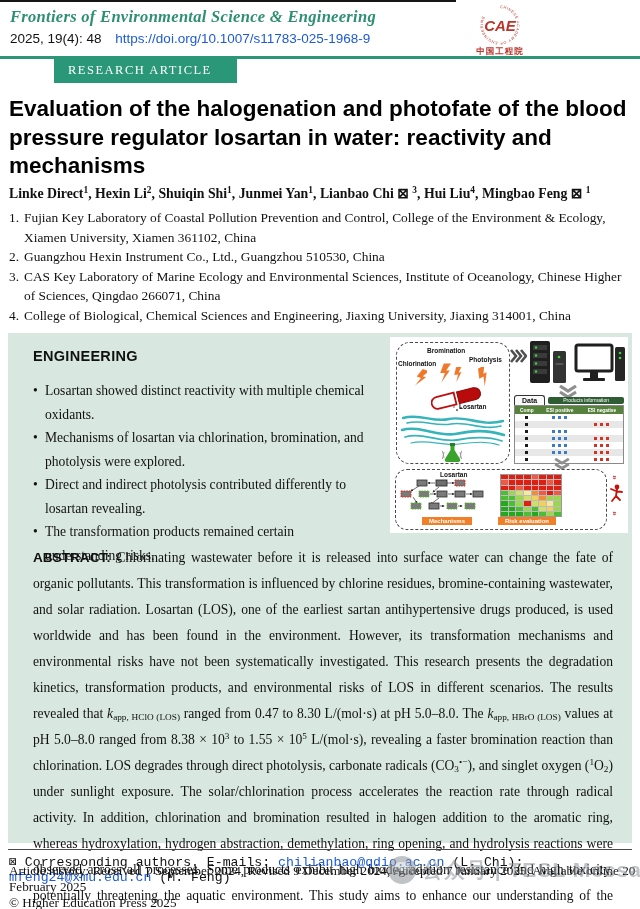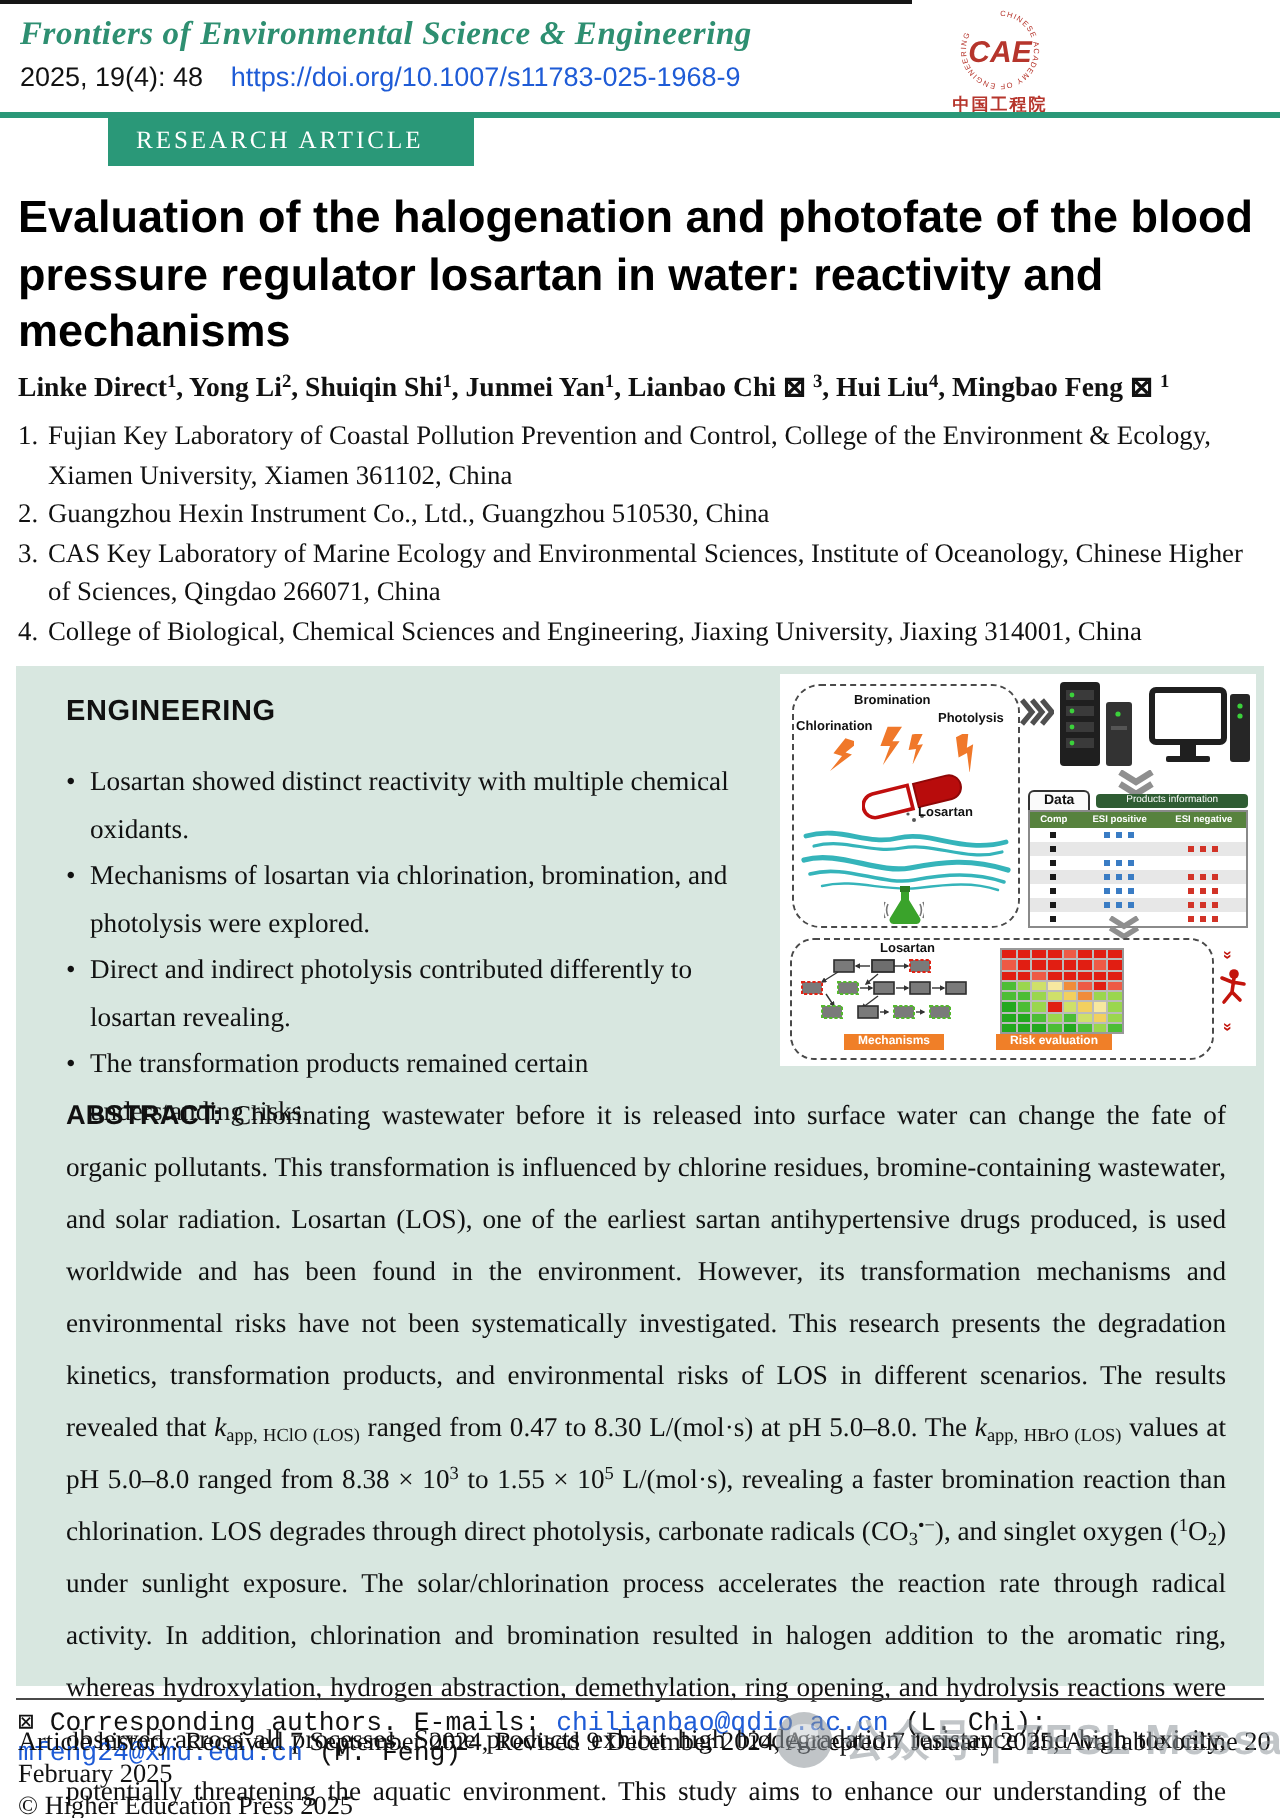--- a/index.html
+++ b/index.html
@@ -115,21 +115,21 @@
       <text x="24" y="27" text-anchor="middle" font-size="15" font-weight="bold" font-style="italic" fill="#b6352c" font-family="Liberation Sans, sans-serif">CAE</text>
     </svg>
     <div class="seal-cn">中国工程院</div>
   </div>
 </div>
 
 <div class="rule"></div>
 <div class="badge">RESEARCH ARTICLE</div>
 
 <div class="title">Evaluation of the halogenation and photofate of the blood pressure regulator losartan in water: reactivity and mechanisms</div>
-<div class="authors"><span>Linke Direct</span><sup>1</sup><span>, Yong Li</span><sup>2</sup><span>, Shuiqin Shi</span><sup>1</sup><span>, Junmei Yan</span><sup>1</sup><span>, Lianbao Chi ⊠ </span><sup>3</sup><span>, Hui Liu</span><sup>4</sup><span>, Mingbao Feng ⊠ </span><sup>1</sup></div>
+<div class="authors"><span>Linke Direct</span><sup>1</sup><span>, Hexin Li</span><sup>2</sup><span>, Shuiqin Shi</span><sup>1</sup><span>, Junmei Yan</span><sup>1</sup><span>, Lianbao Chi ⊠ </span><sup>3</sup><span>, Hui Liu</span><sup>4</sup><span>, Mingbao Feng ⊠ </span><sup>1</sup></div>
 
 <div class="affils">
   <div class="aff">
     <span class="aff-num">1.</span>
     <span class="aff-text">Fujian Key Laboratory of Coastal Pollution Prevention and Control, College of the Environment &amp; Ecology, Xiamen University, Xiamen 361102, China</span>
   </div>
   <div class="aff">
     <span class="aff-num">2.</span>
     <span class="aff-text">Guangzhou Hexin Instrument Co., Ltd., Guangzhou 510530, China</span>
   </div>

